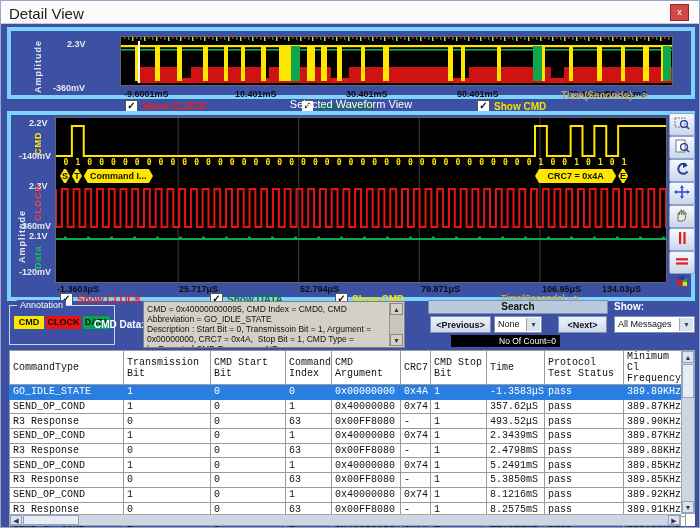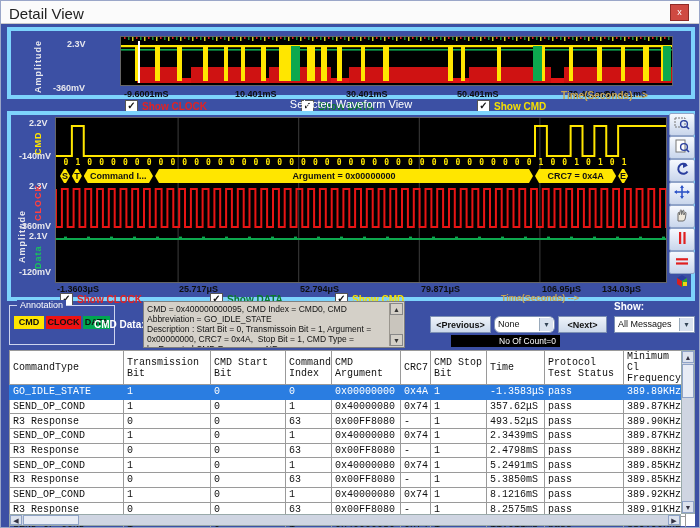--- a/index.html
+++ b/index.html
@@ -367,21 +367,20 @@
           <span style="left: 510.63px; width: 11.875px;">1</span>
           <span style="left: 522.5px; width: 11.875px;">0</span>
           <span style="left: 534.38px; width: 11.875px;">1</span>
           <span style="left: 546.25px; width: 11.875px;">0</span>
           <span style="left: 558.13px; width: 11.875px;">1</span>
         </div>
       <div id="bubbles" style="position:absolute;left:4px;top:51px;width:600px;height:14px;">
           <div class="bubble" style="left: 0px; width: 10px;">S</div>
           <div class="bubble" style="left: 11.88px; width: 10px;">T</div>
           <div class="bubble" style="left: 23.75px; width: 69.25px;">Command I...</div>
-          <div class="bubble" style="left: 95px; width: 378px;">Argument = 0x00000000</div>
           <div class="bubble" style="left: 475px; width: 81.13px;">CRC7 = 0x4A</div>
           <div class="bubble" style="left: 558.13px; width: 10px;">E</div>
         </div>
     </div>
 
     <div id="sel-ticks">
         <span class="tick" style="left: 46px; top: 169px;">-1.3603μS</span>
         <span class="tick" style="left: 168px; top: 169px;">25.717μS</span>
         <span class="tick" style="left: 289px; top: 169px;">52.794μS</span>
         <span class="tick" style="left: 410px; top: 169px;">79.871μS</span>
@@ -474,22 +473,23 @@
     <span class="whitelbl" style="left:93px;top:21px;">CMD Data:</span>
     <div class="cmddata" style="left:142px;top:3px;width:262px;height:47px;padding-left:39px;">
       <div class="txt">CMD = 0x400000000095, CMD Index = CMD0, CMD Abbreviation = GO_IDLE_STATE
 Description : Start Bit = 0, Transmissoin Bit = 1, Argument = 0x00000000, CRC7 = 0x4A,  Stop Bit = 1, CMD Type = bc,Expected CMD Response = NR</div>
       <div class="sbar">
         <div class="sbtn" style="top:0;">▲</div>
         <div class="sbtn" style="bottom:0;">▼</div>
       </div>
     </div>
 
+    <div class="searchhdr" style="left:427px;top:2px;width:180px;height:14px;">Search</div>
     <div class="pushbtn" style="left:429px;top:18px;width:61px;height:17px;line-height:16px;">&lt;Previous&gt;</div>
-    <div class="combo" style="left:493px;top:18px;width:61px;height:17px;border-radius:6px;">
+    <div class="combo" style="left:493px;top:18px;width:48px;height:17px;">
       <span class="val">None</span>
       <span class="arr">▾</span>
     </div>
     <div class="pushbtn" style="left:557px;top:18px;width:49px;height:17px;line-height:16px;">&lt;Next&gt;</div>
     <div class="countchip" style="left:450px;top:37px;padding-left:48px;">No Of Count=0</div>
 
     <span class="whitelbl" style="left:613px;top:3px;">Show:</span>
     <div class="combo" style="left:613px;top:18px;width:81px;height:17px;">
       <span class="val">All Messages</span>
       <span class="arr">▾</span>

